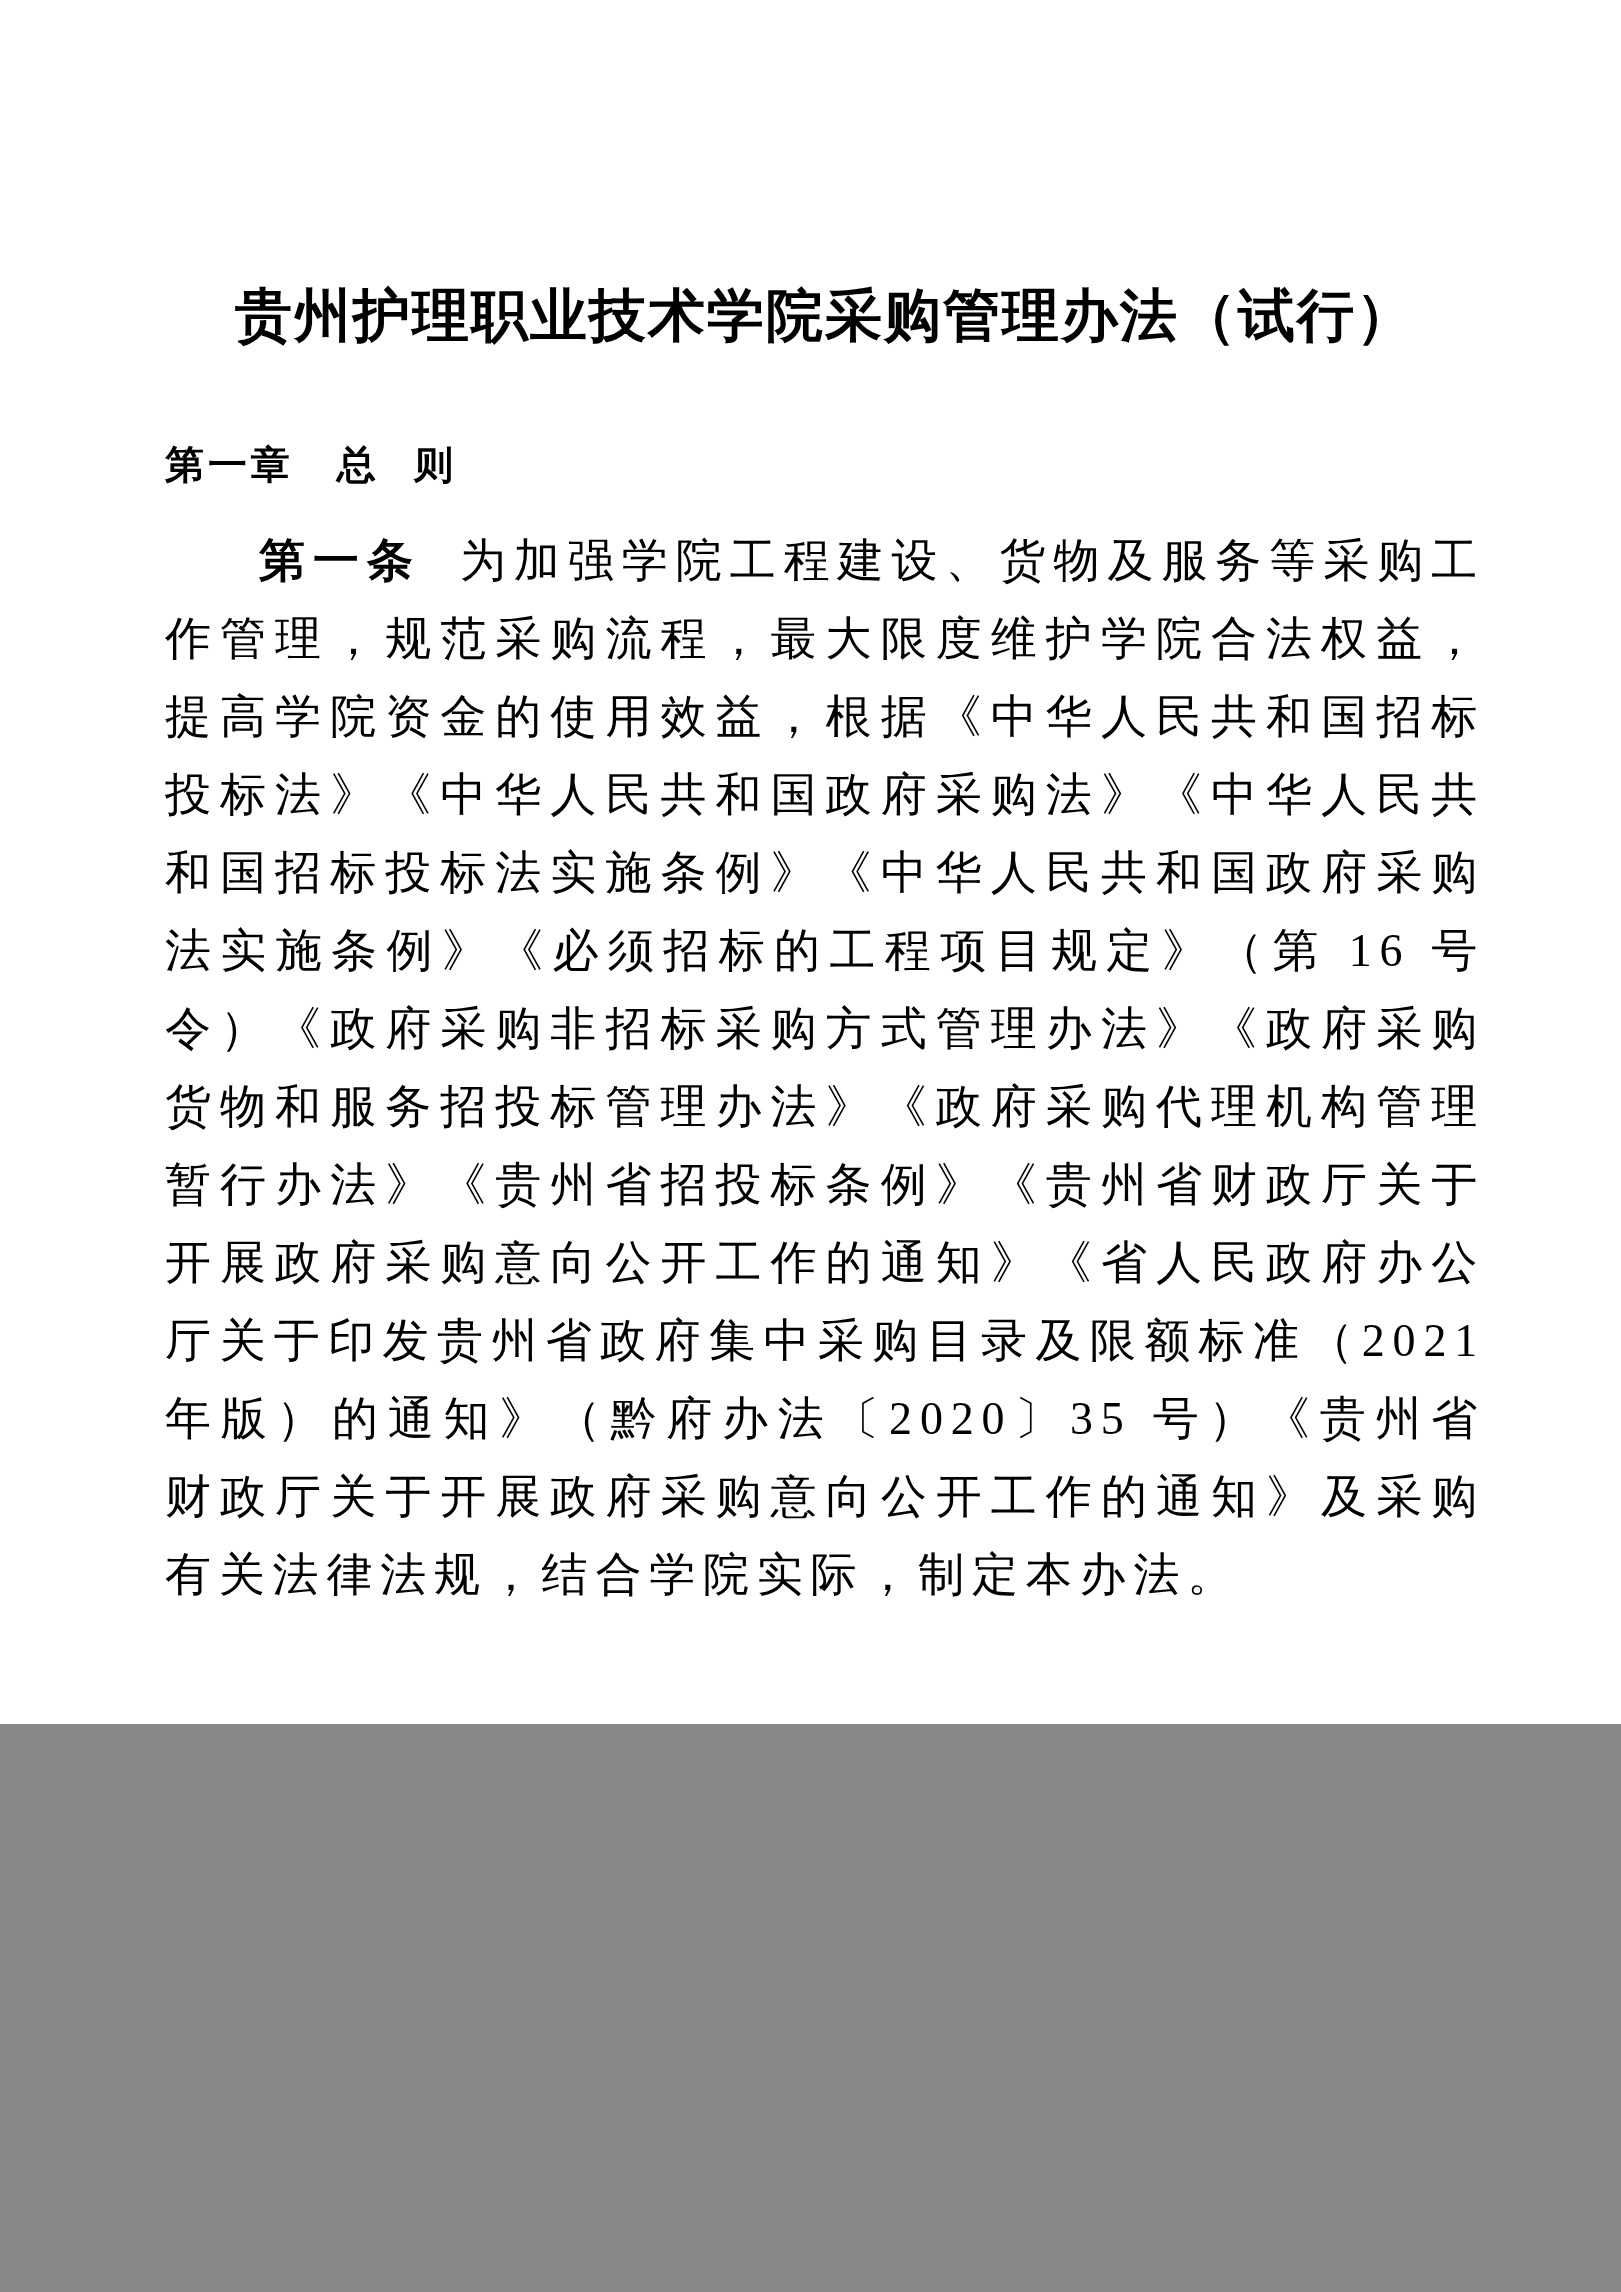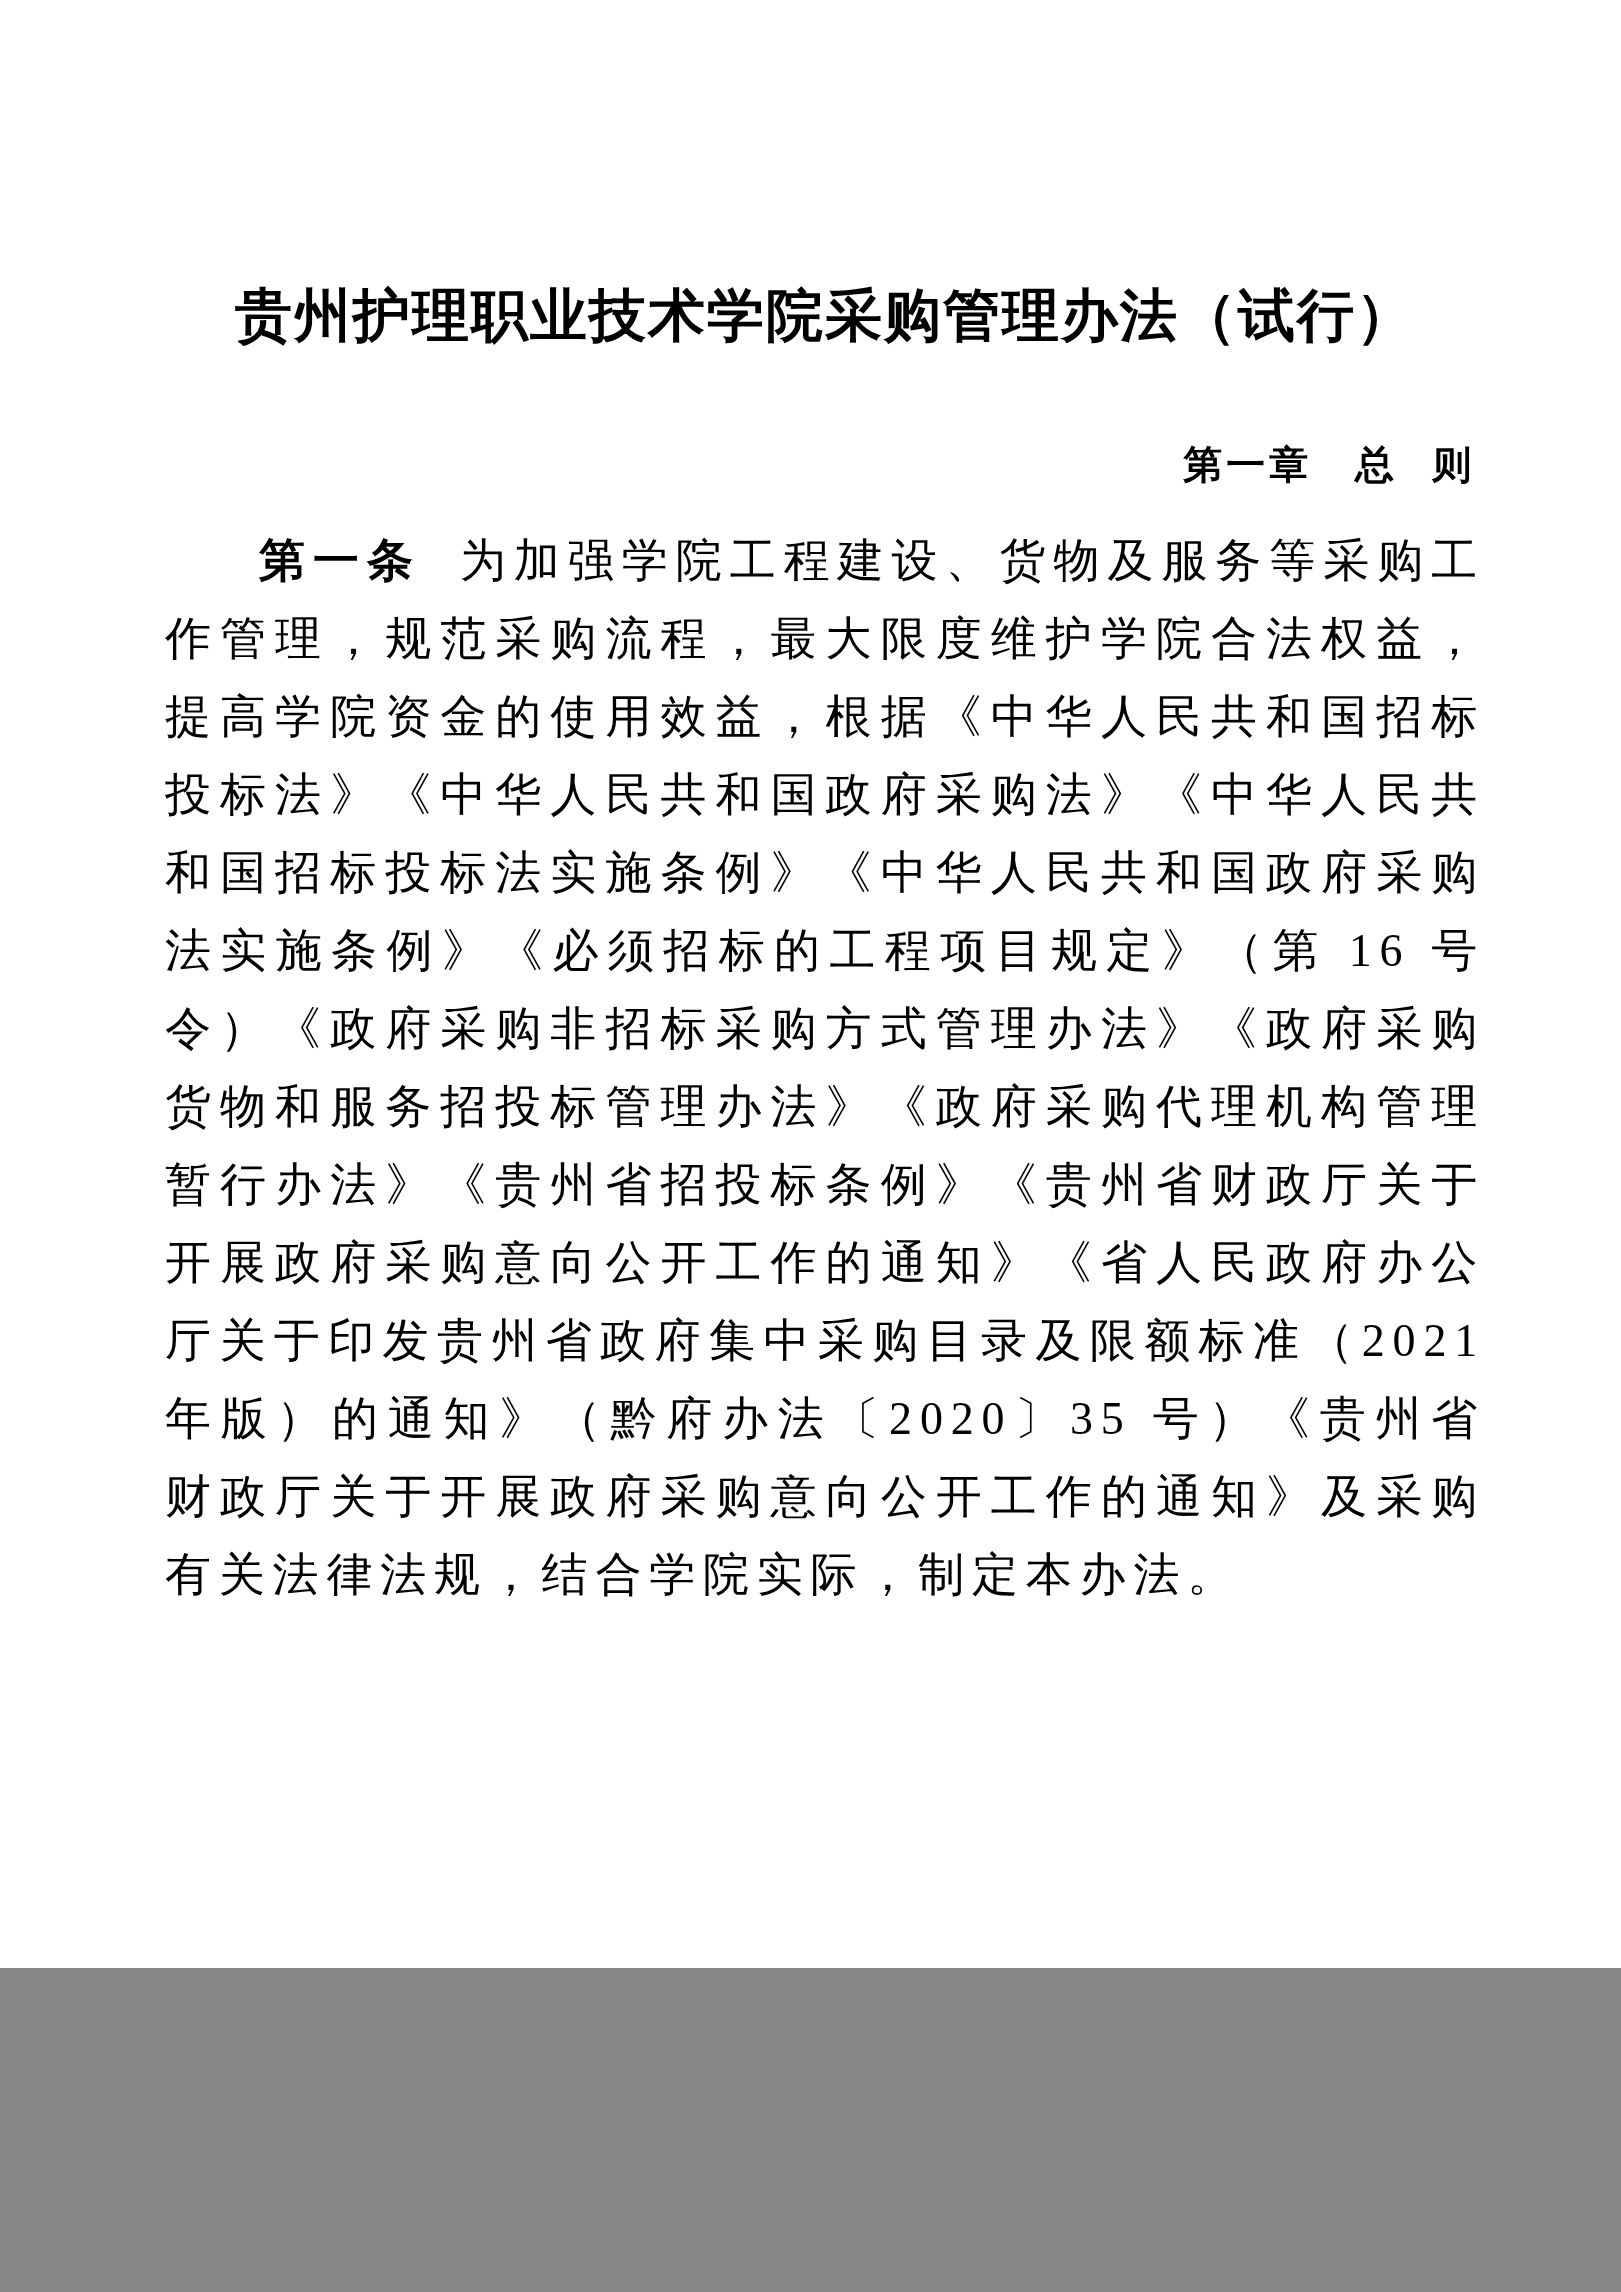--- a/index.html
+++ b/index.html
@@ -3,21 +3,21 @@
 <meta charset="utf-8">
 <style>
   html, body {
     margin: 0;
     padding: 0;
     background: #888;
   }
   .page {
     position: relative;
     width: 1621px;
-    height: 1968px;
+    height: 1724px;
     margin: 0 auto;
     background: #ffffff;
     color: #000000;
     overflow: hidden;
   }
   .content {
     position: absolute;
     left: 165px;
     top: 0;
     width: 1320px;
@@ -27,21 +27,21 @@
     text-align: center;
     font-family: "Liberation Serif", "DejaVu Serif", serif;
     font-weight: bold;
     font-size: 57px;
     line-height: 1.2;
     letter-spacing: 2px;
     white-space: nowrap;
   }
   .chapter-heading {
     margin-top: 90px;
-    text-align: right;
+    text-align: left;
     font-family: "Liberation Sans", "DejaVu Sans", sans-serif;
     font-weight: bold;
     font-size: 39px;
     line-height: 1.3;
     letter-spacing: 3.9px;
   }
   .chapter-heading .chapter-number {
     margin-right: 43px;
   }
   .chapter-heading .chapter-name {

